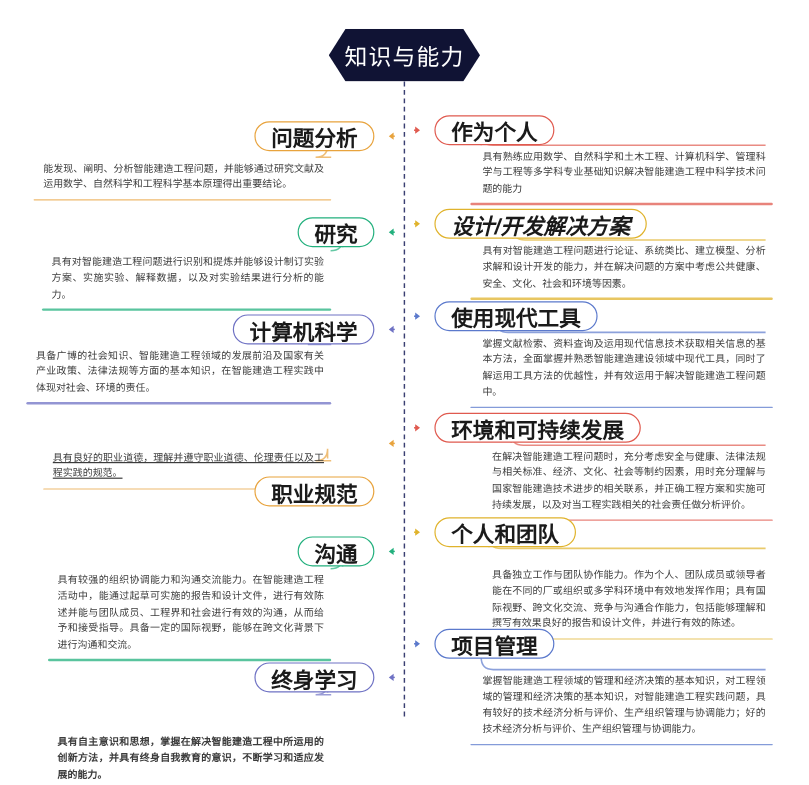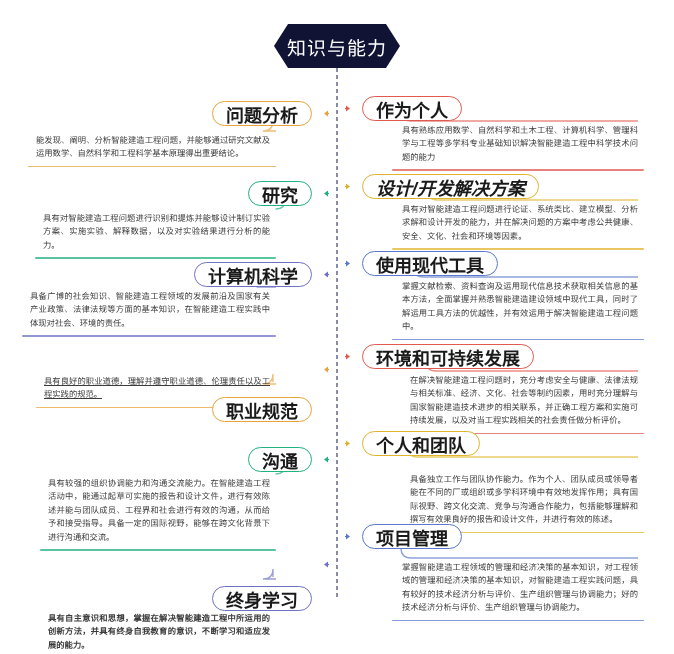--- a/index.html
+++ b/index.html
@@ -162,21 +162,21 @@
         <div class="body">具有良好的职业道德，理解并遵守职业道德、伦理责任以及工程实践的规范。</div>
         <div class="rule" style="background: rgb(232, 163, 61); opacity: 0.75;"></div>
       </div>
       <div class="pill" style="border-color: rgb(34, 176, 125); right: 362px; top: 447px;">
         <span>沟通</span>
       </div>
       <div class="desc left" style="left: 40px; top: 474px; width: 236px;">
         <div class="body">具有较强的组织协调能力和沟通交流能力。在智能建造工程活动中，能通过起草可实施的报告和设计文件，进行有效陈述并能与团队成员、工程界和社会进行有效的沟通，从而给予和接受指导。具备一定的国际视野，能够在跨文化背景下进行沟通和交流。</div>
         <div class="rule" style="background: rgb(34, 176, 125); opacity: 0.75;"></div>
       </div>
-      <div class="pill" style="border-color: rgb(111, 114, 196); right: 362px; top: 552px; margin-top: 34px;">
+      <div class="pill" style="border-color: rgb(111, 114, 196); right: 362px; top: 552px;">
         <span>终身学习</span>
       </div>
       <div class="desc left" style="left: 40px; top: 609px; width: 236px; font-weight: bold;">
         <div class="body">具有自主意识和思想，掌握在解决智能建造工程中所运用的创新方法，并具有终身自我教育的意识，不断学习和适应发展的能力。</div>
         <div class="rule" style="background: rgb(111, 114, 196); opacity: 0.75;"></div>
       </div>
       <div class="pill" style="border-color: rgb(224, 90, 79); left: 362px; top: 96px;">
         <span>作为个人</span>
       </div>
       <div class="desc right" style="left: 392px; top: 121px; width: 252px;">

